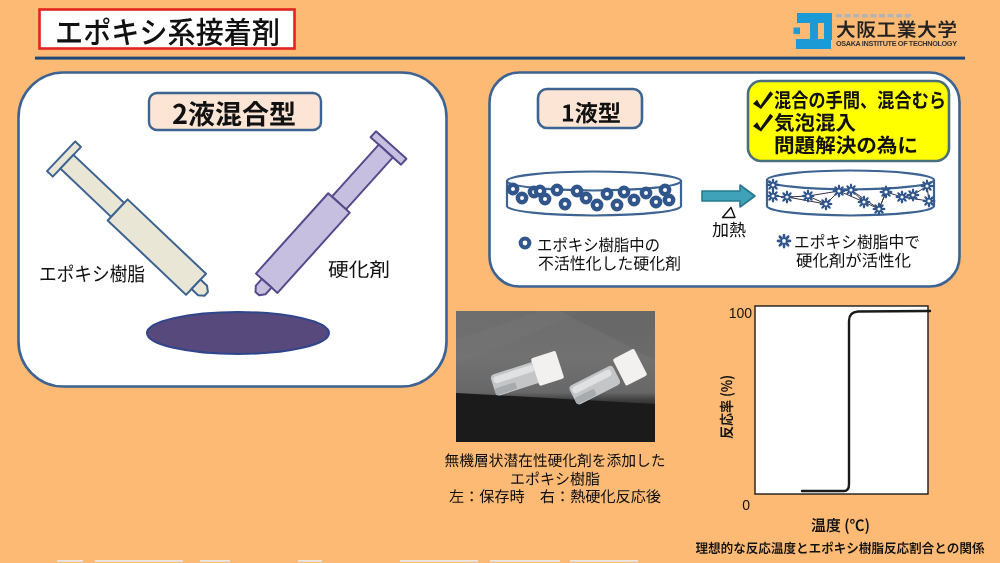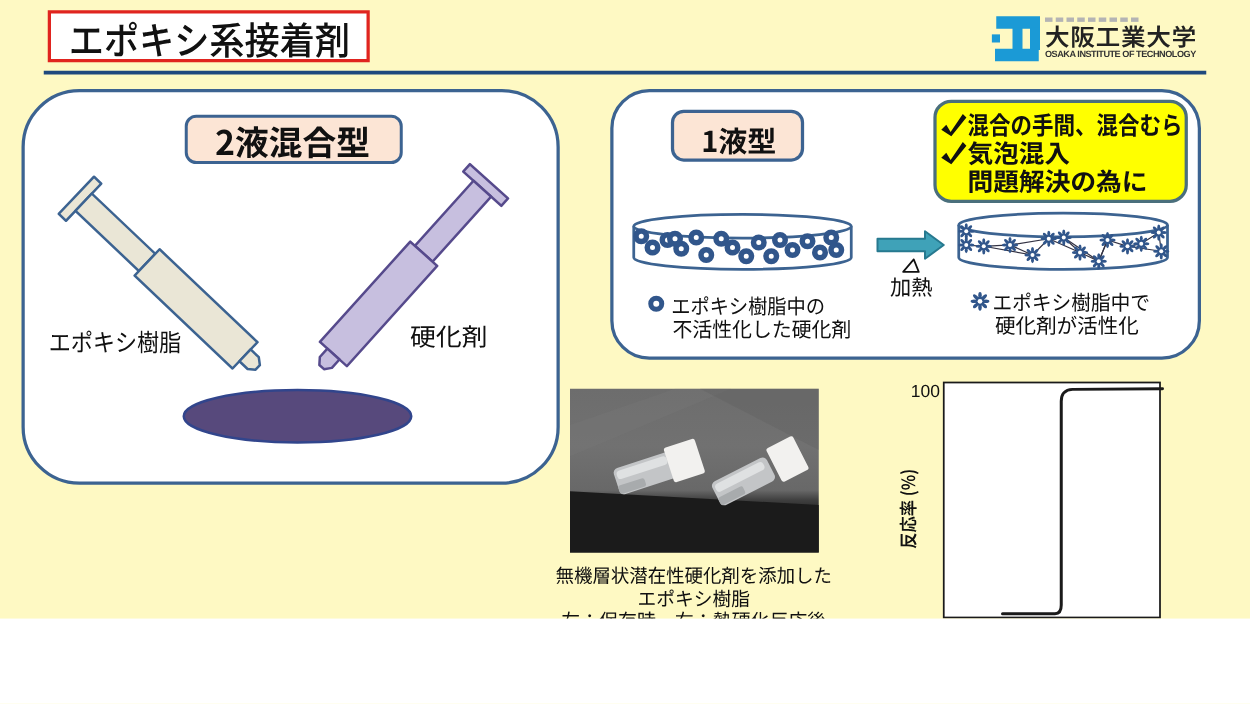--- a/index.html
+++ b/index.html
@@ -1,12 +1,12 @@
 <!DOCTYPE html>
-<html><head><meta charset="utf-8"><style>html,body{margin:0;padding:0;background:#ffffff;}*{font-family:"Liberation Sans",sans-serif;}#page{position:relative;width:1000px;height:495px;overflow:hidden;background:#fef9c3;}</style></head><body>
+<html><head><meta charset="utf-8"><style>html,body{margin:0;padding:0;background:#ffffff;}*{font-family:"Liberation Sans",sans-serif;}#page{position:relative;width:1000px;height:563px;overflow:hidden;background:#fdba74;}</style></head><body>
 <div id="page"><svg xmlns="http://www.w3.org/2000/svg" width="1000" height="563" viewBox="0 0 1000 563">
       <rect x="39.5" y="9.5" width="255" height="39" fill="#ffffff" stroke="#e0241f" stroke-width="2.6"></rect>
       <path fill="#111111" d="M59 22.7Q59.6 22.8 60.3 22.8Q61 22.9 61.5 22.9H76.9Q77.5 22.9 78.2 22.8Q78.9 22.8 79.4 22.7V26Q78.8 26 78.2 26Q77.5 25.9 76.9 25.9H61.5Q61 25.9 60.3 26Q59.5 26 59 26ZM67.4 41V24.6H70.5V41ZM57.3 39.1Q57.9 39.2 58.6 39.2Q59.2 39.3 59.9 39.3H78.4Q79.1 39.3 79.7 39.2Q80.3 39.1 80.9 39.1V42.5Q80.3 42.5 79.6 42.4Q78.9 42.4 78.4 42.4H59.9Q59.3 42.4 58.6 42.4Q57.9 42.5 57.3 42.5Z M104.6 20.8Q104.6 21.6 105.1 22.1Q105.6 22.6 106.3 22.6Q107 22.6 107.5 22.1Q108 21.6 108 20.8Q108 20.1 107.5 19.5Q107 19 106.3 19Q105.6 19 105.1 19.5Q104.6 20.1 104.6 20.8ZM103.1 20.8Q103.1 19.9 103.6 19.1Q104 18.3 104.7 17.9Q105.4 17.4 106.3 17.4Q107.2 17.4 107.9 17.9Q108.6 18.3 109 19.1Q109.4 19.9 109.4 20.8Q109.4 21.8 109 22.5Q108.6 23.3 107.9 23.8Q107.2 24.2 106.3 24.2Q105.4 24.2 104.7 23.8Q104 23.3 103.6 22.5Q103.1 21.8 103.1 20.8ZM98.8 19.7Q98.8 20 98.7 20.4Q98.7 20.8 98.6 21.3Q98.6 21.8 98.6 22.1Q98.6 23 98.6 24Q98.6 25.1 98.6 26.2Q98.6 27.2 98.6 28Q98.6 28.6 98.6 29.8Q98.6 30.9 98.6 32.3Q98.6 33.7 98.6 35.2Q98.6 36.8 98.6 38.2Q98.6 39.6 98.6 40.7Q98.6 41.8 98.6 42.4Q98.6 43.6 97.9 44.3Q97.3 45 95.9 45Q95.3 45 94.5 45Q93.8 44.9 93.1 44.9Q92.3 44.8 91.7 44.8L91.4 41.8Q92.3 41.9 93.2 42Q94.1 42.1 94.6 42.1Q95.2 42.1 95.4 41.8Q95.7 41.6 95.7 41Q95.7 40.6 95.7 39.6Q95.7 38.6 95.7 37.3Q95.7 36 95.7 34.5Q95.7 33 95.7 31.7Q95.7 30.3 95.7 29.4Q95.7 28.4 95.7 28Q95.7 27.5 95.7 26.4Q95.7 25.3 95.7 24.1Q95.7 23 95.7 22.1Q95.7 21.6 95.6 20.8Q95.6 20.1 95.5 19.7ZM85.6 24.8Q86.3 24.8 86.9 24.9Q87.5 25 88.2 25Q88.5 25 89.6 25Q90.6 25 92 25Q93.5 25 95.2 25Q96.8 25 98.5 25Q100.2 25 101.7 25Q103.1 25 104.2 25Q105.2 25 105.6 25Q106.2 25 106.9 24.9Q107.6 24.9 108.1 24.8V28Q107.5 27.9 106.9 27.9Q106.2 27.9 105.7 27.9Q105.3 27.9 104.2 27.9Q103.2 27.9 101.7 27.9Q100.3 27.9 98.6 27.9Q96.9 27.9 95.2 27.9Q93.6 27.9 92.1 27.9Q90.6 27.9 89.6 27.9Q88.6 27.9 88.2 27.9Q87.6 27.9 86.9 27.9Q86.2 27.9 85.6 28ZM92.4 32.4Q91.9 33.4 91.3 34.6Q90.6 35.8 89.8 36.9Q89.1 38.1 88.3 39.1Q87.6 40.1 87 40.8L84.6 39.1Q85.3 38.4 86 37.4Q86.8 36.4 87.5 35.3Q88.3 34.2 88.9 33.2Q89.5 32.1 89.9 31.1ZM104.3 31.1Q104.9 31.8 105.5 32.8Q106.2 33.9 106.9 35Q107.5 36.1 108.1 37.2Q108.7 38.3 109.2 39.1L106.5 40.7Q106.1 39.7 105.5 38.6Q105 37.5 104.3 36.4Q103.7 35.2 103.1 34.2Q102.4 33.2 101.9 32.5Z M121.9 21.8Q121.8 21.2 121.7 20.7Q121.5 20.2 121.4 19.7L124.5 19.1Q124.6 19.5 124.7 20.2Q124.7 20.8 124.8 21.3Q124.9 21.7 125.1 22.8Q125.3 23.9 125.6 25.6Q125.8 27.3 126.2 29.2Q126.6 31.1 126.9 33.1Q127.3 35 127.6 36.8Q127.9 38.5 128.1 39.8Q128.4 41.1 128.5 41.6Q128.6 42.3 128.8 43Q129 43.8 129.2 44.5L126 45.1Q125.8 44.3 125.8 43.6Q125.7 42.8 125.6 42.1Q125.5 41.7 125.3 40.4Q125.1 39.2 124.8 37.5Q124.5 35.8 124.1 33.8Q123.7 31.9 123.4 29.9Q123.1 28 122.8 26.3Q122.4 24.6 122.2 23.5Q122 22.3 121.9 21.8ZM114.1 26Q114.7 26 115.3 25.9Q115.9 25.9 116.6 25.8Q117.2 25.7 118.3 25.5Q119.5 25.4 120.9 25.1Q122.4 24.9 124 24.6Q125.5 24.4 127 24.1Q128.4 23.8 129.6 23.6Q130.8 23.4 131.4 23.3Q132.1 23.1 132.7 23Q133.3 22.8 133.7 22.7L134.3 25.9Q133.9 25.9 133.2 26Q132.6 26.1 132 26.2Q131.3 26.4 130 26.6Q128.8 26.8 127.3 27Q125.9 27.3 124.3 27.6Q122.8 27.8 121.3 28.1Q119.9 28.3 118.8 28.5Q117.7 28.7 117.1 28.8Q116.5 28.9 115.9 29.1Q115.4 29.2 114.7 29.4ZM114.1 34.9Q114.6 34.9 115.4 34.8Q116.1 34.7 116.7 34.6Q117.5 34.5 118.8 34.3Q120.1 34.1 121.7 33.8Q123.3 33.5 125 33.2Q126.7 32.9 128.3 32.6Q129.9 32.3 131.3 32Q132.6 31.8 133.4 31.6Q134.3 31.5 134.9 31.3Q135.6 31.1 136.1 31L136.7 34.2Q136.2 34.2 135.5 34.3Q134.8 34.5 134 34.6Q133 34.8 131.7 35Q130.3 35.2 128.7 35.5Q127 35.8 125.3 36.1Q123.6 36.4 122.1 36.7Q120.5 37 119.3 37.2Q118 37.4 117.3 37.6Q116.5 37.7 115.8 37.9Q115.2 38 114.7 38.2Z M147.9 19.8Q148.6 20.1 149.4 20.7Q150.3 21.3 151.2 21.9Q152.1 22.6 152.9 23.1Q153.7 23.7 154.2 24.1L152.5 26.7Q152 26.3 151.2 25.7Q150.4 25.1 149.5 24.5Q148.7 23.9 147.8 23.3Q147 22.8 146.3 22.4ZM143.3 41.5Q144.8 41.2 146.5 40.7Q148.1 40.2 149.7 39.6Q151.3 38.9 152.8 38Q155.1 36.5 157.2 34.7Q159.2 32.9 160.8 30.9Q162.4 28.9 163.6 26.7L165.3 29.9Q163.4 33 160.5 35.9Q157.7 38.7 154.3 40.9Q152.9 41.7 151.2 42.5Q149.5 43.3 147.9 43.8Q146.2 44.4 144.9 44.6ZM143.7 26.7Q144.3 27 145.2 27.6Q146.1 28.2 147 28.8Q147.9 29.4 148.7 29.9Q149.4 30.5 149.9 30.9L148.3 33.5Q147.8 33.1 147 32.5Q146.2 32 145.3 31.4Q144.4 30.8 143.6 30.2Q142.7 29.7 142.1 29.3Z M174.8 37.8 177.5 38.9Q176.6 40.1 175.5 41.3Q174.4 42.6 173.1 43.6Q171.9 44.7 170.8 45.5Q170.6 45.2 170.1 44.9Q169.7 44.5 169.2 44.1Q168.8 43.8 168.4 43.5Q169.6 42.8 170.8 41.9Q171.9 41 173 39.9Q174 38.9 174.8 37.8ZM185.3 39.3 187.5 37.7Q188.6 38.5 189.9 39.6Q191.3 40.7 192.4 41.7Q193.6 42.8 194.4 43.6L192 45.5Q191.3 44.6 190.2 43.5Q189.1 42.4 187.8 41.3Q186.5 40.2 185.3 39.3ZM171 26.9 172.9 25.1Q174.1 25.9 175.5 26.8Q176.8 27.8 178 28.8Q179.2 29.8 180 30.7L178 32.8Q177.3 31.9 176.1 30.9Q175 29.8 173.6 28.8Q172.3 27.7 171 26.9ZM185.7 30.8 187.9 29.3Q189.1 30.3 190.4 31.6Q191.7 32.9 192.8 34.2Q194 35.5 194.7 36.6L192.3 38.3Q191.7 37.2 190.5 35.9Q189.4 34.6 188.2 33.3Q186.9 31.9 185.7 30.8ZM180.1 35H182.9V46.1H180.1ZM168.9 33.8Q171 33.8 173.7 33.7Q176.3 33.7 179.3 33.6Q182.2 33.6 185.4 33.5Q188.5 33.4 191.5 33.3L191.4 36Q187.4 36.1 183.4 36.3Q179.3 36.4 175.7 36.5Q172 36.6 169.2 36.7ZM186 22.9 188.5 24.4Q187.2 25.9 185.7 27.4Q184.2 29 182.6 30.5Q181 32 179.4 33.3Q177.8 34.6 176.4 35.7L174.3 34.2Q175.8 33.2 177.3 31.8Q178.9 30.4 180.5 28.9Q182 27.4 183.4 25.8Q184.9 24.3 186 22.9ZM178.8 20.8 181.3 22.2Q180.5 23.3 179.5 24.5Q178.5 25.6 177.6 26.6Q176.6 27.7 175.7 28.5L173.6 27.2Q174.4 26.4 175.4 25.3Q176.4 24.2 177.2 23Q178.1 21.8 178.8 20.8ZM190.5 18.1 192.4 20.6Q190.2 21 187.5 21.4Q184.9 21.8 182 22Q179 22.3 176.1 22.4Q173.2 22.6 170.4 22.6Q170.4 22.1 170.2 21.3Q170 20.5 169.8 20Q172.5 19.9 175.4 19.8Q178.3 19.6 181 19.4Q183.8 19.2 186.2 18.8Q188.6 18.5 190.5 18.1Z M212.6 17.7H215.3V21.9H212.6ZM206.1 20.8H221.9V23.3H206.1ZM205.1 27.9H222.7V30.4H205.1ZM208.7 23.5 211 23Q211.3 23.8 211.5 24.7Q211.8 25.5 212 26.3Q212.1 27.2 212.2 27.8L209.8 28.4Q209.7 27.8 209.6 26.9Q209.4 26.1 209.2 25.2Q209 24.3 208.7 23.5ZM216.9 23 219.5 23.3Q219.1 24.7 218.6 26Q218.1 27.3 217.7 28.3L215.5 27.9Q215.7 27.2 216 26.4Q216.3 25.5 216.5 24.6Q216.7 23.7 216.9 23ZM205.3 33H222.6V35.5H205.3ZM211.5 29.8 214.1 30.3Q213.4 32.1 212.5 34.1Q211.7 36 210.8 37.9Q209.9 39.7 209.2 41.1L206.9 40.3Q207.6 38.9 208.4 37.1Q209.2 35.3 210 33.4Q210.8 31.4 211.5 29.8ZM208.6 40.1 210.1 38.1Q211.7 38.6 213.3 39.3Q215 39.9 216.7 40.7Q218.3 41.5 219.7 42.3Q221.2 43.1 222.2 43.9L220.5 46.1Q219.5 45.3 218.1 44.5Q216.8 43.7 215.1 42.8Q213.5 42 211.8 41.3Q210.1 40.6 208.6 40.1ZM216.9 34.7 219.5 35.1Q218.9 37.7 217.9 39.6Q216.9 41.5 215.2 42.7Q213.6 44 211.2 44.8Q208.8 45.6 205.5 46.1Q205.4 45.5 205.1 44.8Q204.8 44.1 204.5 43.7Q207.5 43.4 209.6 42.8Q211.8 42.2 213.2 41.1Q214.7 40.1 215.6 38.5Q216.4 36.9 216.9 34.7ZM196.3 33.7Q198.1 33.3 200.5 32.6Q202.9 31.8 205.4 31.1L205.7 33.7Q203.5 34.4 201.1 35.2Q198.8 35.9 196.9 36.5ZM196.8 23.7H205.5V26.4H196.8ZM200.4 17.8H203V42.7Q203 43.8 202.7 44.5Q202.5 45.1 201.9 45.5Q201.3 45.8 200.3 46Q199.4 46.1 198 46Q197.9 45.5 197.7 44.7Q197.5 43.9 197.2 43.2Q198.1 43.3 198.9 43.3Q199.6 43.3 199.9 43.3Q200.2 43.3 200.3 43.1Q200.4 43 200.4 42.7Z M226.8 20.9H249V23.2H226.8ZM228.1 25H247.6V27.1H228.1ZM232.7 36.4H246V38.1H232.7ZM232.7 39.6H246V41.3H232.7ZM232.6 42.9H246.2V45H232.6ZM225.5 28.9H250.1V31.2H225.5ZM236.4 22.5H239.1V30.7H236.4ZM230.3 18.6 232.6 17.7Q233.2 18.4 233.8 19.3Q234.3 20.1 234.6 20.8L232.1 21.8Q231.9 21.1 231.4 20.2Q230.8 19.3 230.3 18.6ZM242.7 17.7 245.6 18.5Q245 19.4 244.3 20.2Q243.7 21 243.2 21.6L241 20.8Q241.4 20.1 241.9 19.2Q242.4 18.4 242.7 17.7ZM231.6 29.9 234.3 30.6Q233 34.3 231 37.4Q229 40.4 226.5 42.4Q226.3 42.1 226 41.7Q225.6 41.3 225.2 40.9Q224.8 40.5 224.5 40.3Q226.9 38.5 228.8 35.8Q230.6 33.2 231.6 29.9ZM231.2 32.8H247.6V46H244.8V34.9H233.9V46H231.2Z M269.6 20.7H272.1V37.8H269.6ZM275.3 18.3H277.9V42.5Q277.9 43.8 277.6 44.5Q277.3 45.2 276.6 45.5Q275.9 45.9 274.7 46Q273.5 46.1 271.7 46.1Q271.6 45.6 271.5 45.1Q271.4 44.6 271.2 44.1Q271 43.5 270.8 43.1Q272.1 43.2 273.2 43.2Q274.3 43.2 274.6 43.2Q275 43.2 275.2 43Q275.3 42.9 275.3 42.5ZM253.1 20.5H268.7V23H253.1ZM256.5 32.9H265.3V35.2H256.5ZM256.5 37.5H265.3V39.9H256.5ZM259.4 18H262.1V22H259.4ZM264.4 31.1H266.9V46H264.4ZM264.5 21.9 267 22.7Q265.7 25.1 263.7 26.8Q261.6 28.5 259.1 29.7Q256.6 30.8 253.8 31.6Q253.6 31.3 253.4 30.9Q253.1 30.4 252.9 30Q252.6 29.5 252.4 29.2Q255 28.6 257.4 27.7Q259.8 26.7 261.6 25.3Q263.5 23.9 264.5 21.9ZM257.2 21.8Q258.4 23.6 259.8 24.8Q261.2 26 262.7 26.7Q264.2 27.5 265.8 27.9Q267.4 28.4 269.1 28.8Q268.7 29.2 268.3 29.9Q267.8 30.6 267.6 31.3Q265.9 30.8 264.2 30.2Q262.5 29.6 260.9 28.7Q259.3 27.7 257.8 26.3Q256.3 24.8 255 22.7ZM255.4 31.1H258V35.8Q258 37 257.9 38.4Q257.8 39.7 257.4 41.1Q257.1 42.5 256.5 43.8Q255.9 45.2 254.8 46.2Q254.6 46 254.2 45.7Q253.8 45.4 253.4 45.2Q253 44.9 252.7 44.8Q253.6 43.8 254.2 42.6Q254.7 41.5 255 40.3Q255.3 39.1 255.4 37.9Q255.4 36.8 255.4 35.8Z"></path>
       <rect x="35" y="56.6" width="930" height="3" fill="#1f497d"></rect>
       <g fill="#1b9ad6">
         <rect x="797" y="13" width="35" height="10"></rect>
         <rect x="796" y="39" width="35" height="10"></rect>
         <rect x="810" y="22" width="8" height="18"></rect>
         <rect x="793.5" y="27.5" width="6.5" height="6.5"></rect>
         <rect x="824" y="22" width="8" height="18"></rect>

